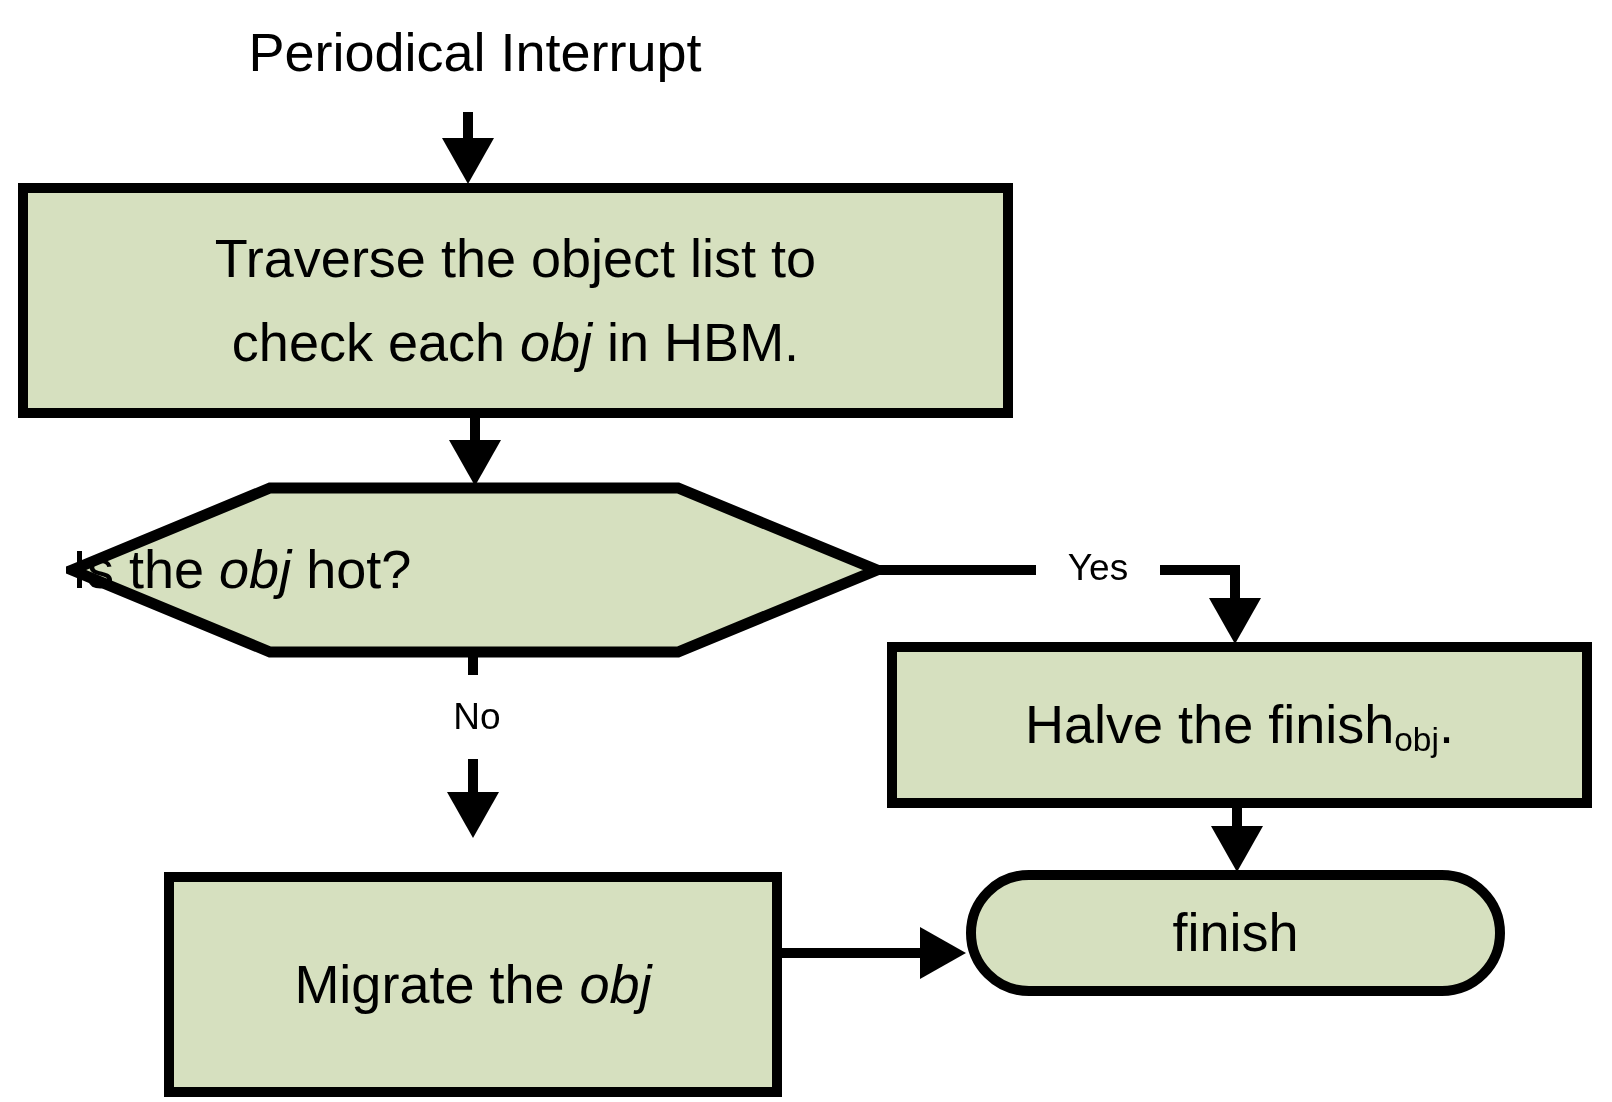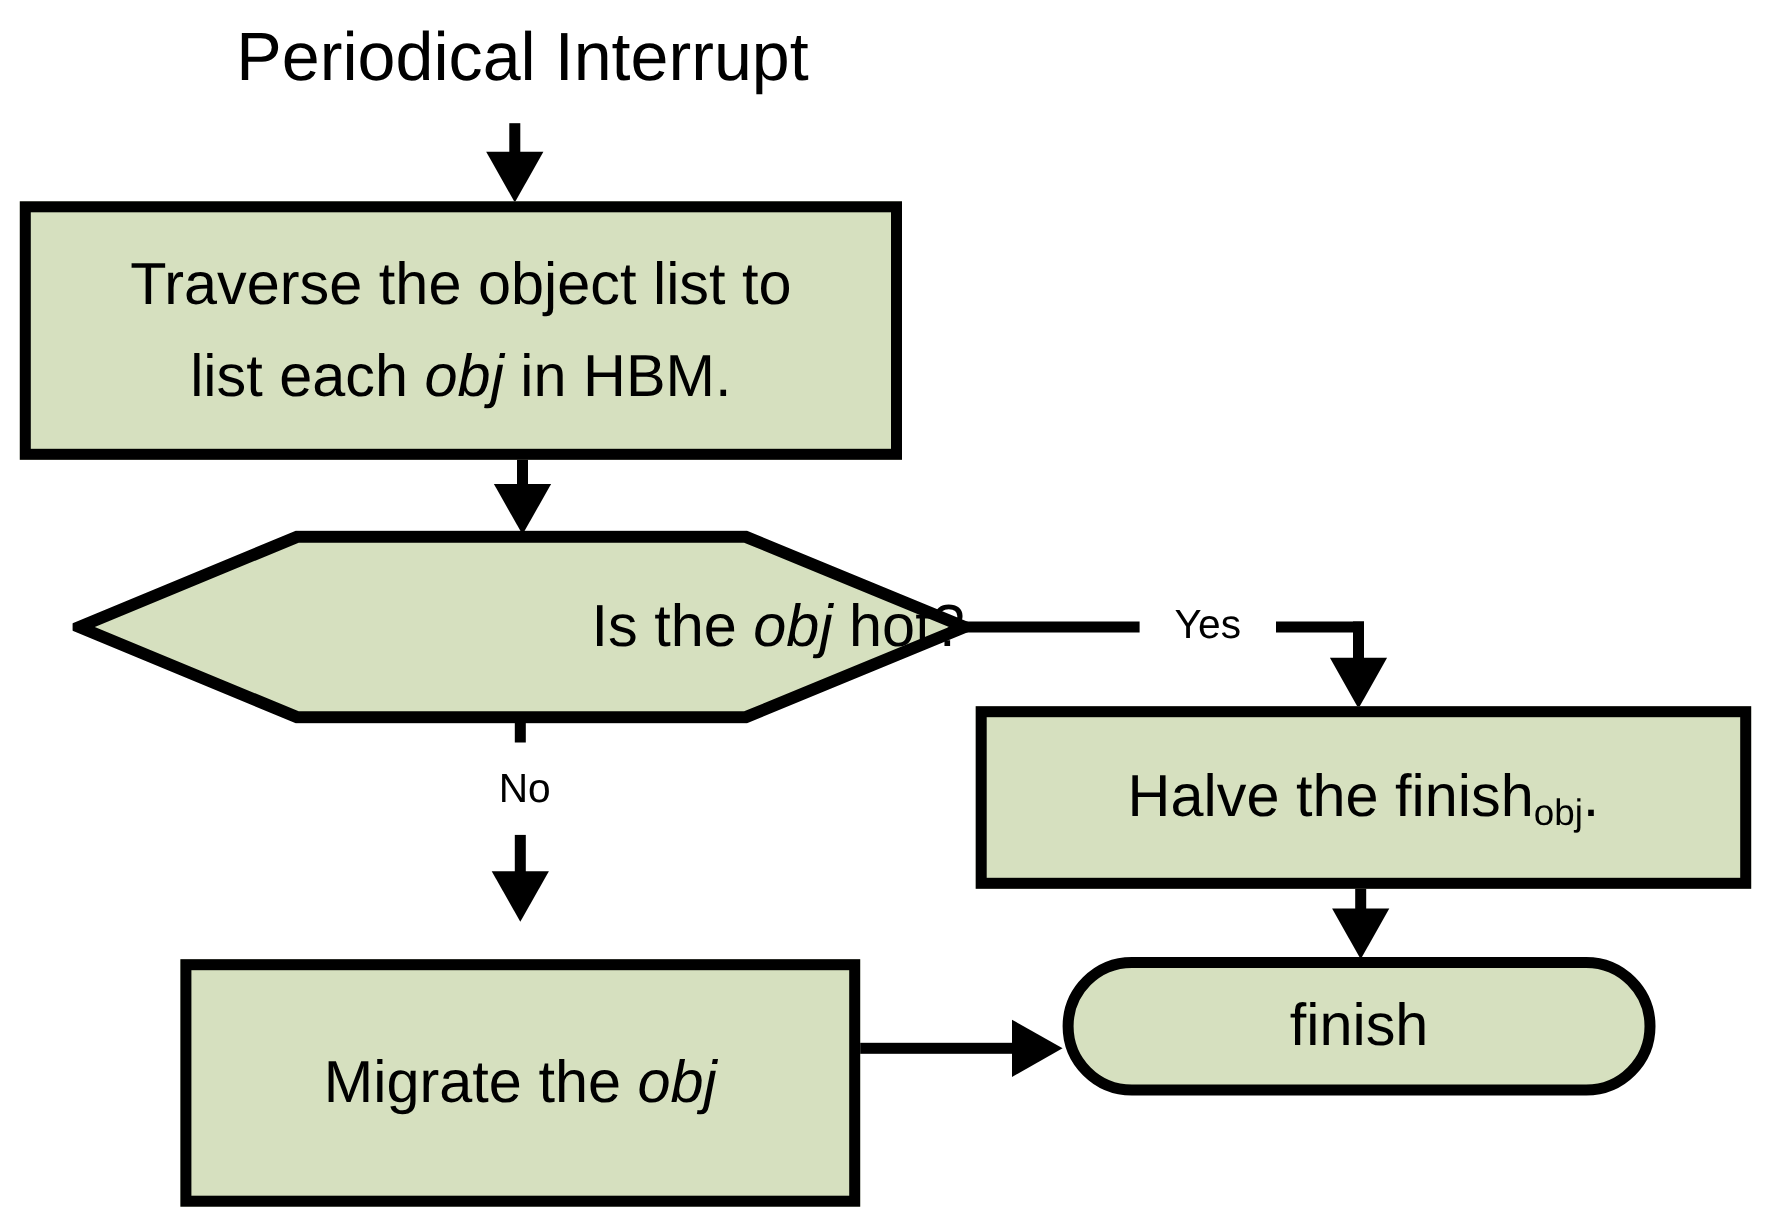--- a/index.html
+++ b/index.html
@@ -9,21 +9,21 @@
   }
   html,body{margin:0;padding:0;}
   body{
     width:1612px;height:1102px;position:relative;overflow:hidden;
     background:var(--bg);
     font-family:"Liberation Sans", sans-serif;
     color:#000;
   }
   .title{
     position:absolute;left:75px;top:10px;width:800px;height:85px;
-    font-size:62px;line-height:85px;text-align:center;white-space:nowrap;
+    font-size:54px;line-height:85px;text-align:center;white-space:nowrap;
   }
   .node{
     position:absolute;box-sizing:border-box;
     background:var(--fill);border:10px solid var(--stroke);
     display:flex;align-items:center;justify-content:center;
   }
   .stadium{border-radius:82px;}
   .nodetext{
     font-size:54px;line-height:1.55;text-align:center;white-space:nowrap;
   }
@@ -42,35 +42,35 @@
     border-left:46px solid var(--stroke);
   }
   .edge-label{
     position:absolute;background:var(--bg);
     font-size:37px;display:flex;align-items:center;justify-content:center;
     white-space:nowrap;
   }
   .hexwrap{position:absolute;}
   .hexpoly{fill:var(--fill);stroke:var(--stroke);stroke-width:11;}
   .hextext{
-    position:absolute;display:flex;align-items:center;justify-content:flex-end;
+    position:absolute;display:flex;align-items:center;justify-content:flex-start;
   }
 </style>
 </head>
 <body>
 
 <div class="title">Periodical Interrupt</div>
 
 <div class="vline" style="left:463px;top:112px;height:28px"></div>
 <div class="head-down" style="left:442px;top:138px"></div>
 
-<div class="node" style="left:18px;top:183px;width:802px;height:235px">
+<div class="node" style="left:18px;top:183px;width:995px;height:235px">
   <div class="nodetext">
     <span>Traverse the object list to</span><br>
-    <span>list each </span><em>obj</em><span> in HBM.</span>
+    <span>check each </span><em>obj</em><span> in HBM.</span>
   </div>
 </div>
 
 <div class="vline" style="left:470px;top:418px;height:24px"></div>
 <div class="head-down" style="left:449px;top:440px"></div>
 
 <svg class="hexwrap" style="left:66px;top:482px" width="817" height="176" viewBox="0 0 817 176">
   <polygon class="hexpoly" points="6,88 204,6 612,6 811,88 612,170 204,170"></polygon>
 </svg>
 <div class="hextext nodetext" style="left:72px;top:488px;width:805px;height:164px">

